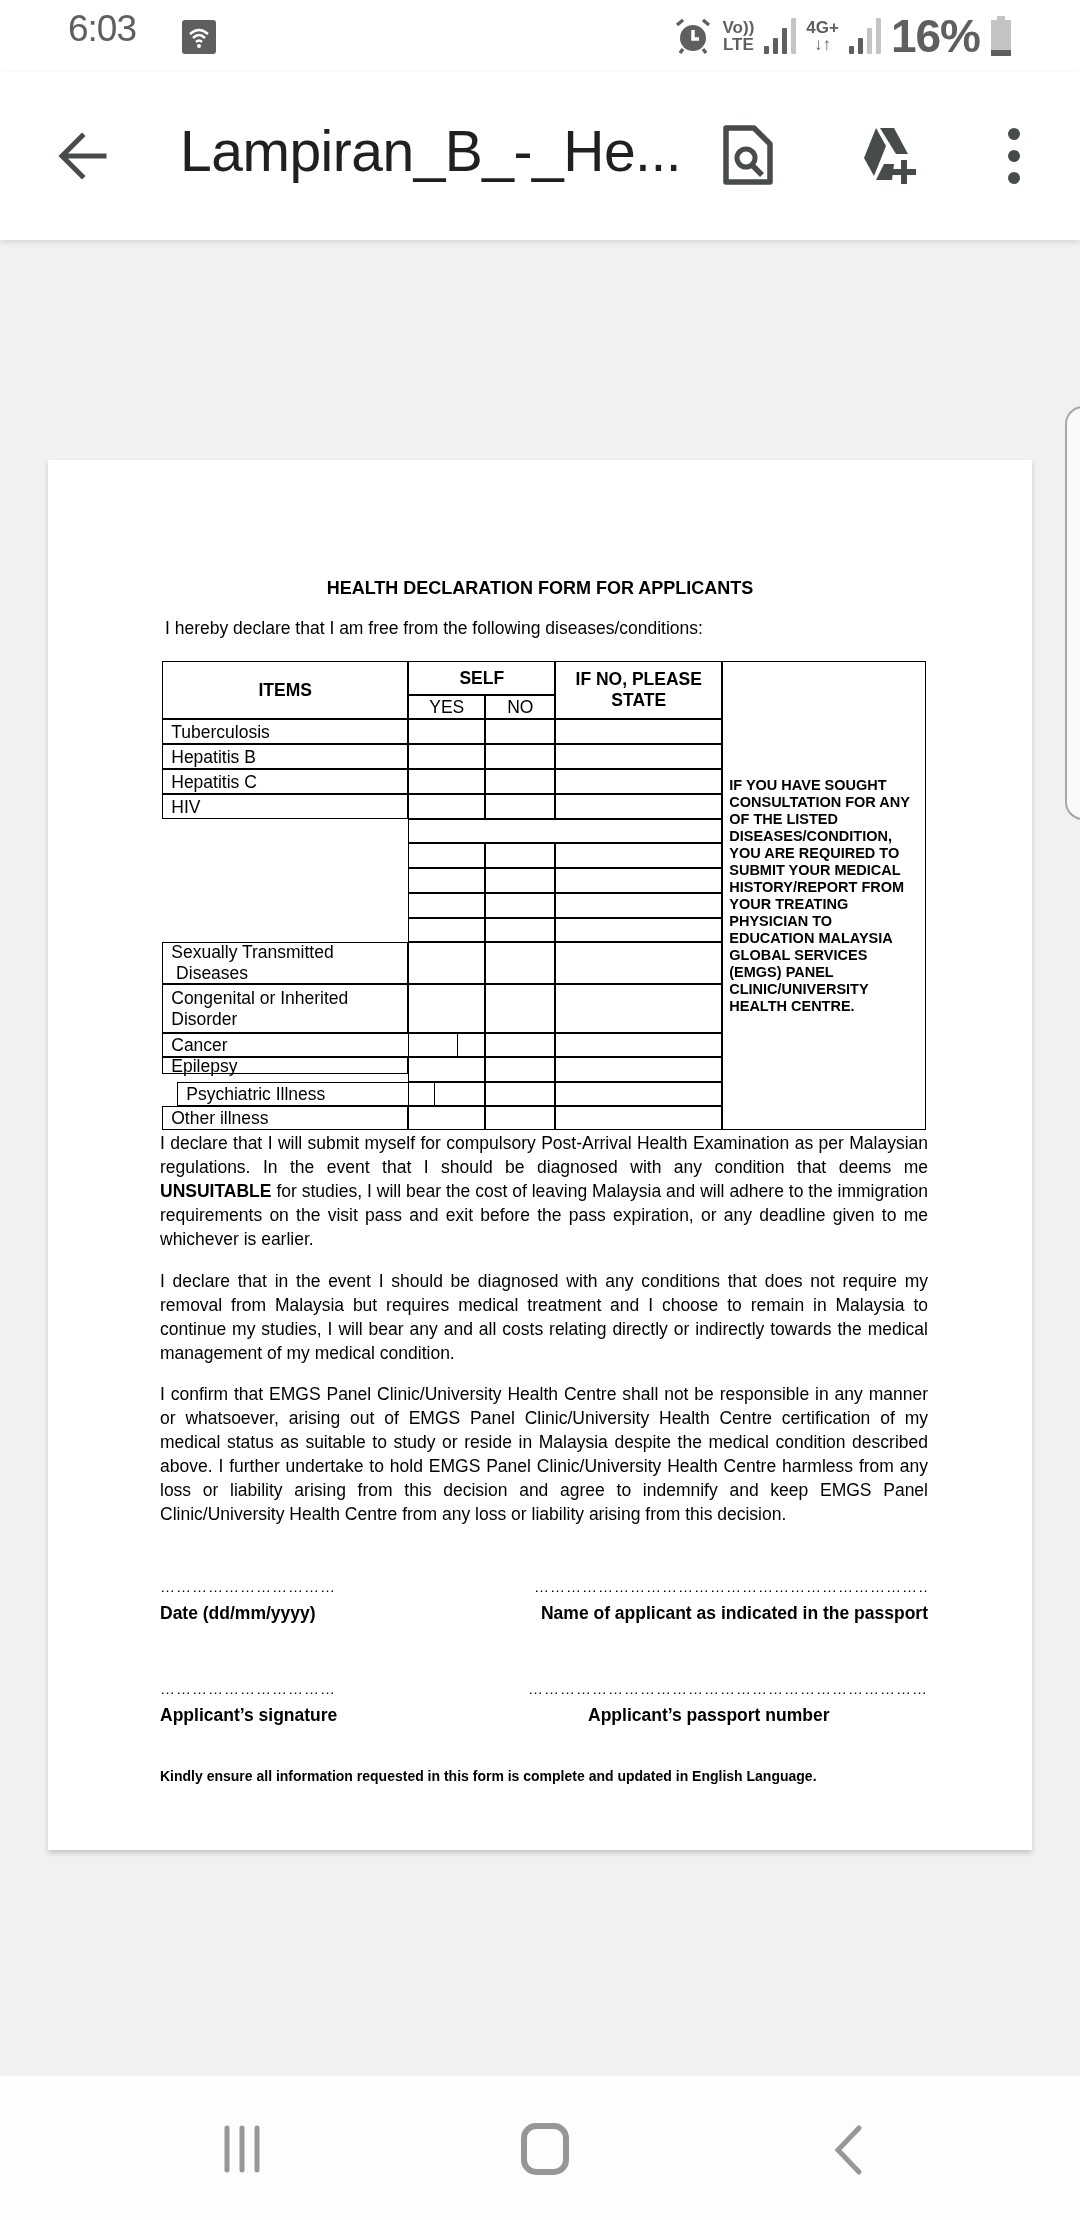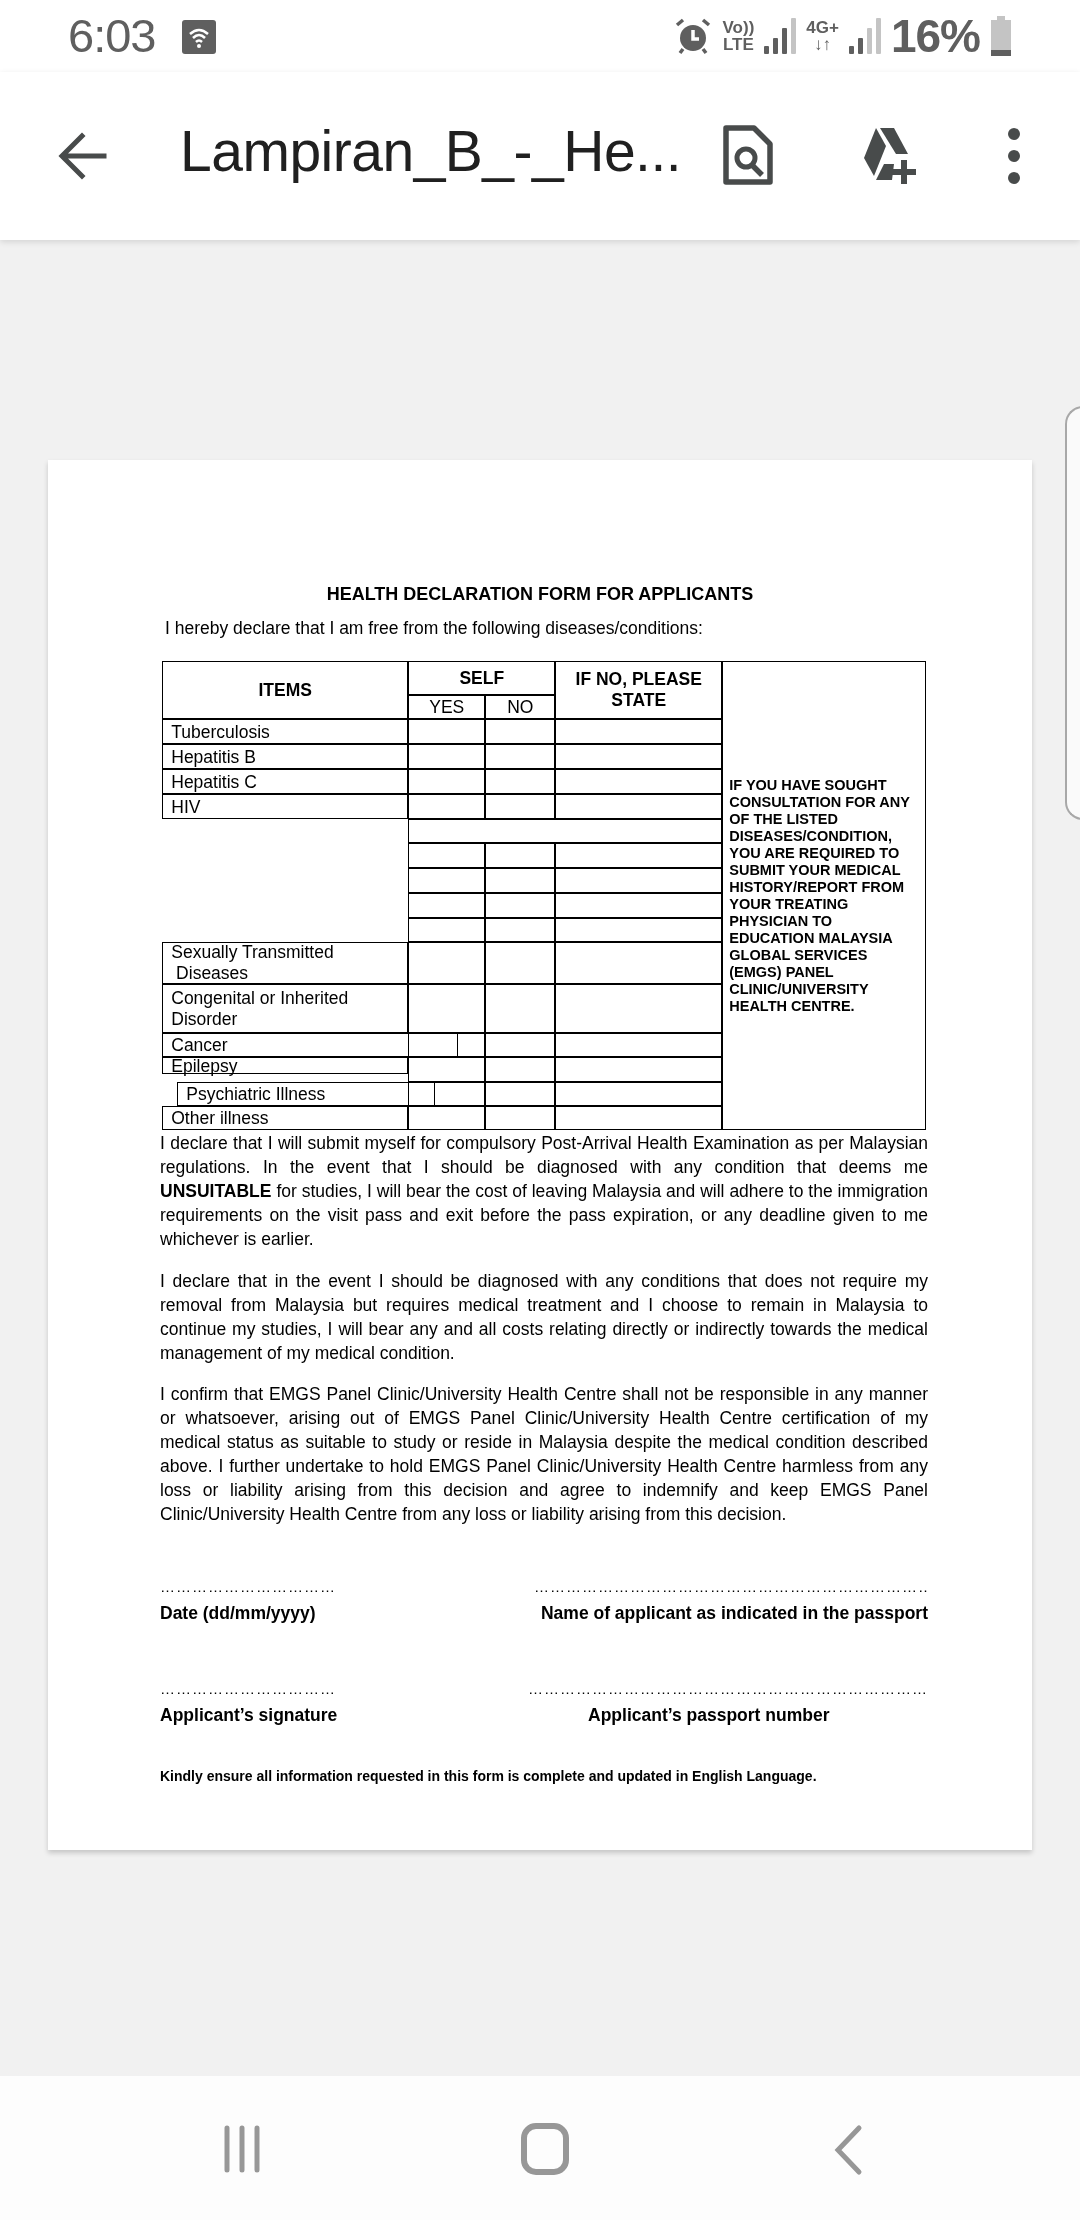--- a/index.html
+++ b/index.html
@@ -1,40 +1,40 @@
 <!DOCTYPE html>
 <html><head>
 <meta charset="utf-8">
 <style>
   * { box-sizing: border-box; margin: 0; padding: 0; }
   html, body { width: 1080px; height: 2220px; overflow: hidden; background: #f1f1f1; font-family: "Liberation Sans", sans-serif; }
   .screen { position: relative; width: 1080px; height: 2220px; background: #f1f1f1; }
 
   
   .status-bar { position: absolute; left: 0; top: 0; width: 1080px; height: 72px; background: #fff; }
-  .sb-time { position: absolute; left: 68px; top: 8px; font-size: 47px; color: #5f5f5f; font-family: "Liberation Sans", sans-serif; letter-spacing: -1px; }
+  .sb-time { position: absolute; left: 68px; top: 8px; font-size: 37px; color: #5f5f5f; font-family: "Liberation Sans", sans-serif; letter-spacing: -1px; }
   .sb-wifi { position: absolute; left: 182px; top: 20px; width: 34px; height: 34px; background: #5f5f5f; border-radius: 3px; }
   .sb-right { position: absolute; right: 68px; top: 10px; height: 52px; display: flex; align-items: center; gap: 10px; color: #5f5f5f; }
   .sb-alarm { width: 40px; height: 40px; position: relative; }
   .sb-net { font-size: 17px; line-height: 17px; font-weight: bold; text-align: center; color: #5f5f5f; }
   .sb-sig { display: flex; align-items: flex-end; gap: 4px; height: 36px; }
   .sb-sig span { width: 5px; background: #5f5f5f; display: block; border-radius: 1px; }
   .sb-sig span.dim { background: #c4c4c4; }
   .sb-batt-pct { font-size: 46px; font-weight: bold; color: #5f5f5f; letter-spacing: -1px; }
   .sb-batt { width: 22px; height: 40px; position: relative; }
 
   
   .app-bar { position: absolute; left: 0; top: 72px; width: 1080px; height: 168px; background: #fff; box-shadow: 0 2px 6px rgba(0,0,0,0.12); z-index: 2; }
   .ab-back { position: absolute; left: 52px; top: 52px; width: 64px; height: 64px; cursor: pointer; }
   .ab-title { position: absolute; left: 180px; top: 46px; font-size: 57px; color: #202020; font-family: "Liberation Sans", sans-serif; white-space: nowrap; letter-spacing: -0.5px; }
   .ab-icon { position: absolute; top: 48px; width: 72px; height: 72px; cursor: pointer; }
 
   
   .page { position: absolute; left: 48px; top: 460px; width: 984px; height: 1390px; background: #fff; box-shadow: 0 3px 5px rgba(0,0,0,0.18); }
-  .doc-title { position: absolute; left: 0; width: 984px; top: 124px; text-align: center; font-size: 18px; font-weight: bold; color: #000; }
+  .doc-title { position: absolute; left: 0; width: 984px; top: 118px; text-align: center; font-size: 18px; font-weight: bold; color: #000; }
   .doc-intro { position: absolute; left: 117px; top: 158px; font-size: 17.5px; color: #000; }
 
   
   .tbl { position: absolute; left: 115px; top: 202px; width: 764px; height: 469px; }
   .cell { position: absolute; border: 1.5px solid #000; margin: -0.75px; font-size: 17.5px; color: #000; }
   .hd { font-weight: bold; display: flex; align-items: center; justify-content: center; text-align: center; line-height: 21px; }
   .item { padding-left: 8px; line-height: 24px; display: flex; align-items: center; }
   .item.two { line-height: 21px; }
   .sub { padding-left: 34px; }
   .note { font-weight: bold; font-size: 14.5px; line-height: 17px; padding: 0 6px; text-align: left; display: flex; align-items: center; }

